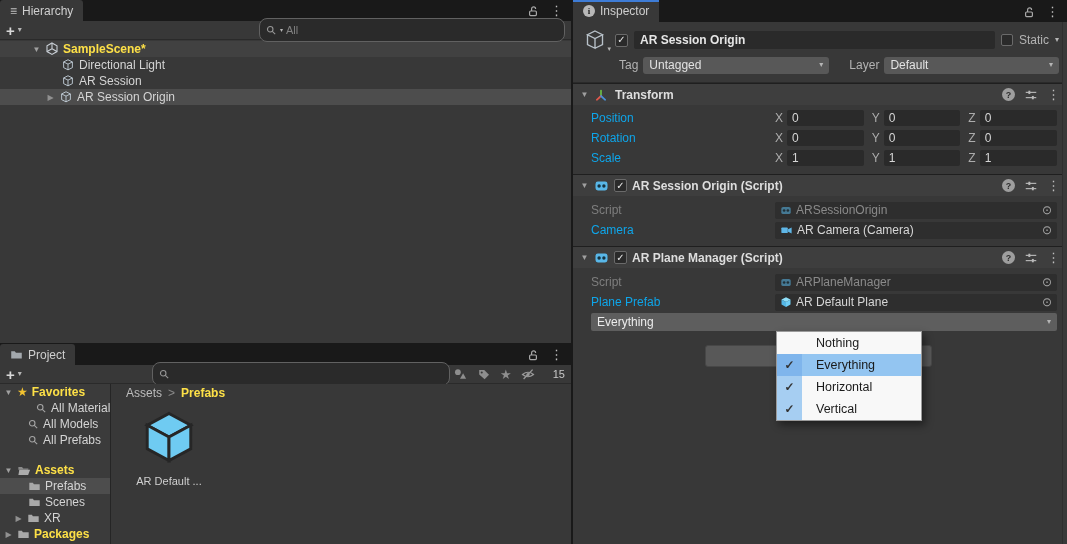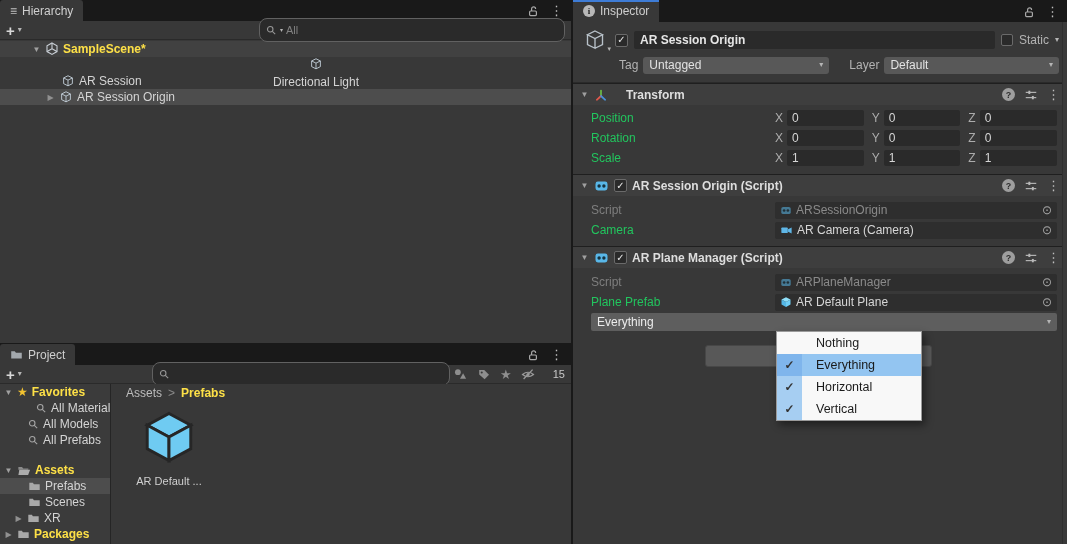--- a/index.html
+++ b/index.html
@@ -44,21 +44,21 @@
            padding:0 6px; color:#e2e2e2; }
   .ddbtn .caret { margin-left:auto; }
   .dimlabel { color:#b3b3b3; }
   .sect-head { height:22px; background:#3e3e3e; border-top:1px solid #1f1f1f;
                display:flex; align-items:center; gap:5px; padding:0 7px; }
   .sect-title { font-weight:bold; color:#dedede; }
   .hicons { margin-left:auto; display:flex; align-items:center; gap:9px; }
   .helpicon { width:13px; height:13px; border-radius:50%; background:#9e9e9e; color:#2e2e2e;
               font-size:9px; font-weight:bold; display:flex; align-items:center; justify-content:center; }
   .irow { display:flex; align-items:center; padding:0 10px 0 18px; height:20px; }
-  .ilabel { width:184px; flex-shrink:0; color:#22c55e; }
+  .ilabel { width:184px; flex-shrink:0; color:#0ea5e9; }
   .ilabel.disabled { color:#7e7e7e; }
   .axisgrp { flex:1; display:flex; align-items:center; }
   .axislbl { color:#acacac; margin-right:4px; }
   .numfield { flex:1; height:16px; background:#2a2a2a; border-radius:2px; padding:0 5px;
               color:#d6d6d6; line-height:16px; }
   .objfield { flex:1; height:17px; background:#2e2e2e; border-radius:2px; display:flex;
               align-items:center; gap:4px; padding:0 5px; color:#d6d6d6; }
   .objfield .picker { margin-left:auto; color:#a2a2a2; font-size:12px; line-height:1; }
   .objfield.disabled { color:#8a8a8a; }
   .enumfield { flex:1; height:18px; background:#5e5e5e; border-radius:2px; display:flex;
@@ -130,21 +130,21 @@
       <div class="trow scene-row" style="padding-left:32px;">
         <span class="fold">▼</span>
         <span class="icon">
           <svg width="14" height="14" viewBox="0 0 14 14">
               <polygon points="7,1 12,3.8 12,9.6 7,12.4 2,9.6 2,3.8" fill="none" stroke="#c9cfd6" stroke-width="1.1"></polygon>
               <path d="M7 1 V6.7 M7 6.7 L2 9.6 M7 6.7 L12 9.6" fill="none" stroke="#c9cfd6" stroke-width="1.1"></path>
             </svg>
         </span>
         <span class="bold">SampleScene*</span>
       </div>
-      <div class="trow" style="padding-left:61px;flex-direction:column;">
+      <div class="trow" style="padding-left:61px;">
         <span class="icon">
           <svg width="14" height="14" viewBox="0 0 16 16">
               <g fill="none" stroke="#c7d4de" stroke-width="1">
                 <polygon points="8,2 13,4.5 8,7 3,4.5"></polygon>
                 <path d="M3 4.5 V11 L8 13.5 V7 M13 4.5 V11 L8 13.5"></path>
               </g>
             </svg>
         </span>
         <span>Directional Light</span>
       </div>
@@ -384,21 +384,21 @@
       <span class="fold">▼</span>
       <span class="icon">
         <svg width="14" height="14" viewBox="0 0 14 14">
             <g stroke-width="1.7" stroke-linecap="round">
               <line x1="7" y1="8" x2="7" y2="2.6" stroke="#6cbe45"></line>
               <line x1="7" y1="8" x2="2.8" y2="11.8" stroke="#e0584c"></line>
               <line x1="7" y1="8" x2="11.2" y2="11.8" stroke="#4a90d9"></line>
             </g>
           </svg>
       </span>
-      <span class="sect-title" style="margin-left:13px;">Transform</span>
+      <span class="sect-title" style="margin-left:2px;">Transform</span>
       <span class="hicons">
         <span class="helpicon">?</span>
         <span class="icon">
           <svg width="14" height="14" viewBox="0 0 16 16">
               <line x1="2" y1="5" x2="14" y2="5" stroke="#b9b9b9" stroke-width="1.3"></line>
               <rect x="5" y="3.1" width="2.2" height="3.8" fill="#b9b9b9"></rect>
               <line x1="2" y1="11" x2="14" y2="11" stroke="#b9b9b9" stroke-width="1.3"></line>
               <rect x="9" y="9.1" width="2.2" height="3.8" fill="#b9b9b9"></rect>
             </svg>
         </span>

